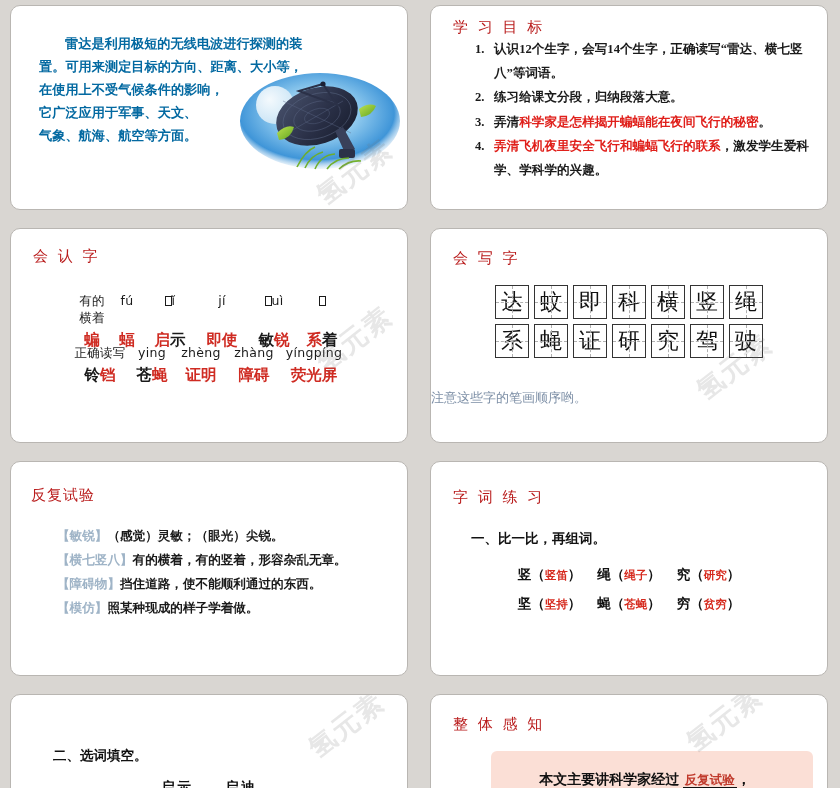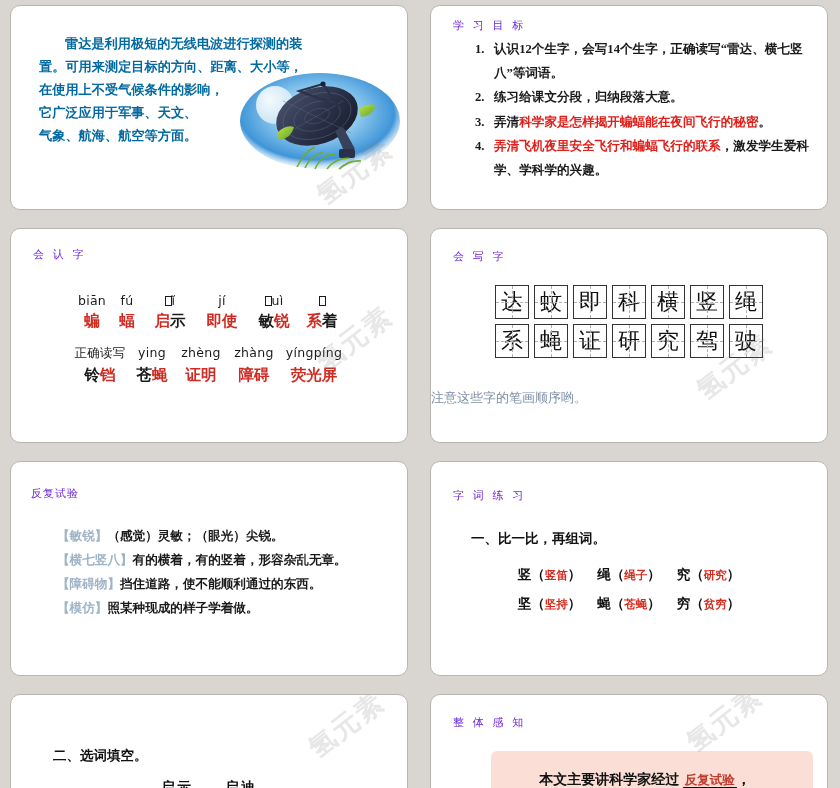--- a/index.html
+++ b/index.html
@@ -28,22 +28,22 @@
   .col-l { left: 10px;  width: 398px; }
   .col-r { left: 430px; width: 398px; }
   .row-1 { top: 5px;   height: 205px; }
   .row-2 { top: 228px; height: 215px; }
   .row-3 { top: 461px; height: 215px; }
   .row-4 { top: 694px; height: 120px; }
 
   
   .heading {
     position: absolute;
-    color: #6d28d9;
-    font-size: 11px;
+    color: #b91c1c;
+    font-size: 15px;
     letter-spacing: 3px;
     font-family: "Liberation Serif", "DejaVu Serif", serif;
   }
 
   
   .radar-text {
     position: absolute;
     left: 28px; top: 26px; width: 300px;
     font-size: 13.2px;
     line-height: 23px;
@@ -299,21 +299,21 @@
       </div>
     </div>
   </div>
 
   <div class="slide col-l row-2">
     <div class="slide-inner">
       <div class="heading" style="left:22px; top:18px;">会 认 字</div>
 
       <div class="pinyin-block" style="top:64px;">
         <div class="pyrow">
-          <span class="pycell" style="width:36px">biān</span>
+          <span class="pycell" style="width:36px">有的横着</span>
           <span class="pycell" style="width:34px">fú</span>
           <span class="pycell" style="width:52px"><span class="tofu"></span><span>ǐ</span></span>
           <span class="pycell" style="width:52px">jí</span>
           <span class="pycell" style="width:52px"><span class="tofu"></span><span>uì</span></span>
           <span class="pycell" style="width:44px"><span class="tofu"></span></span>
         </div>
         <div class="hzrow" style="margin-top:3px;">
           <span class="hzcell red2" style="width:36px">蝙</span>
           <span class="hzcell red2" style="width:34px">蝠</span>
           <span class="hzcell" style="width:52px"><span class="red2">启</span>示</span>

